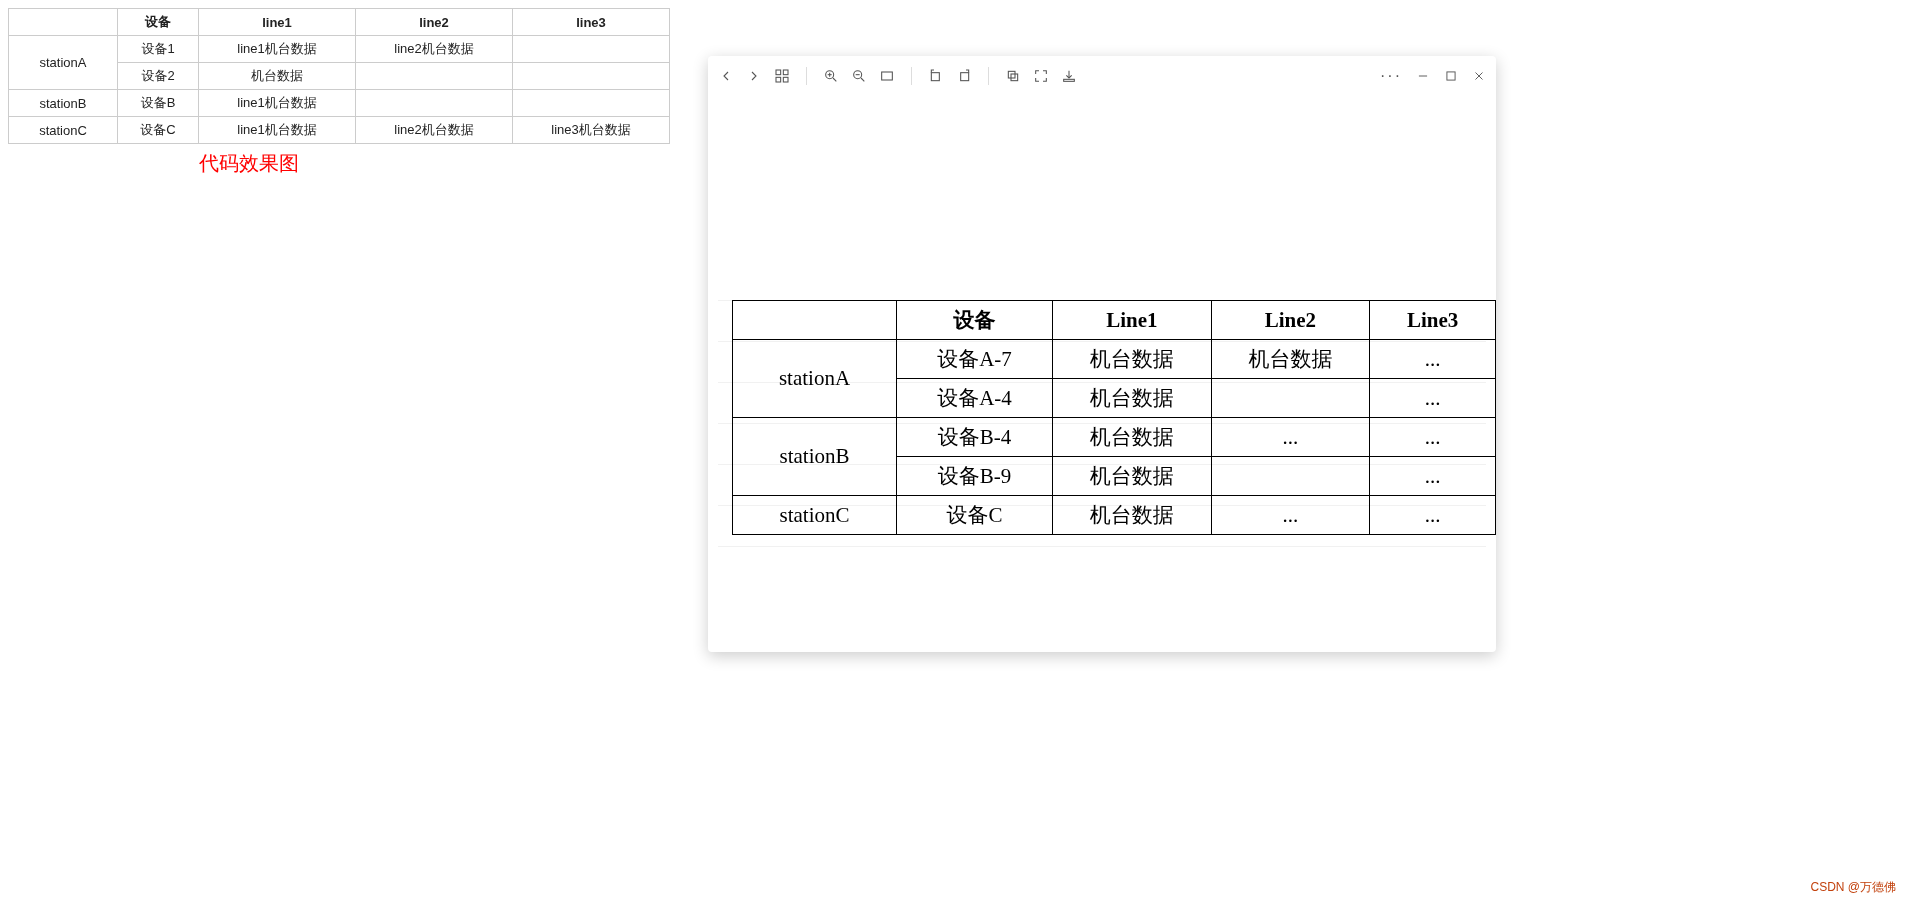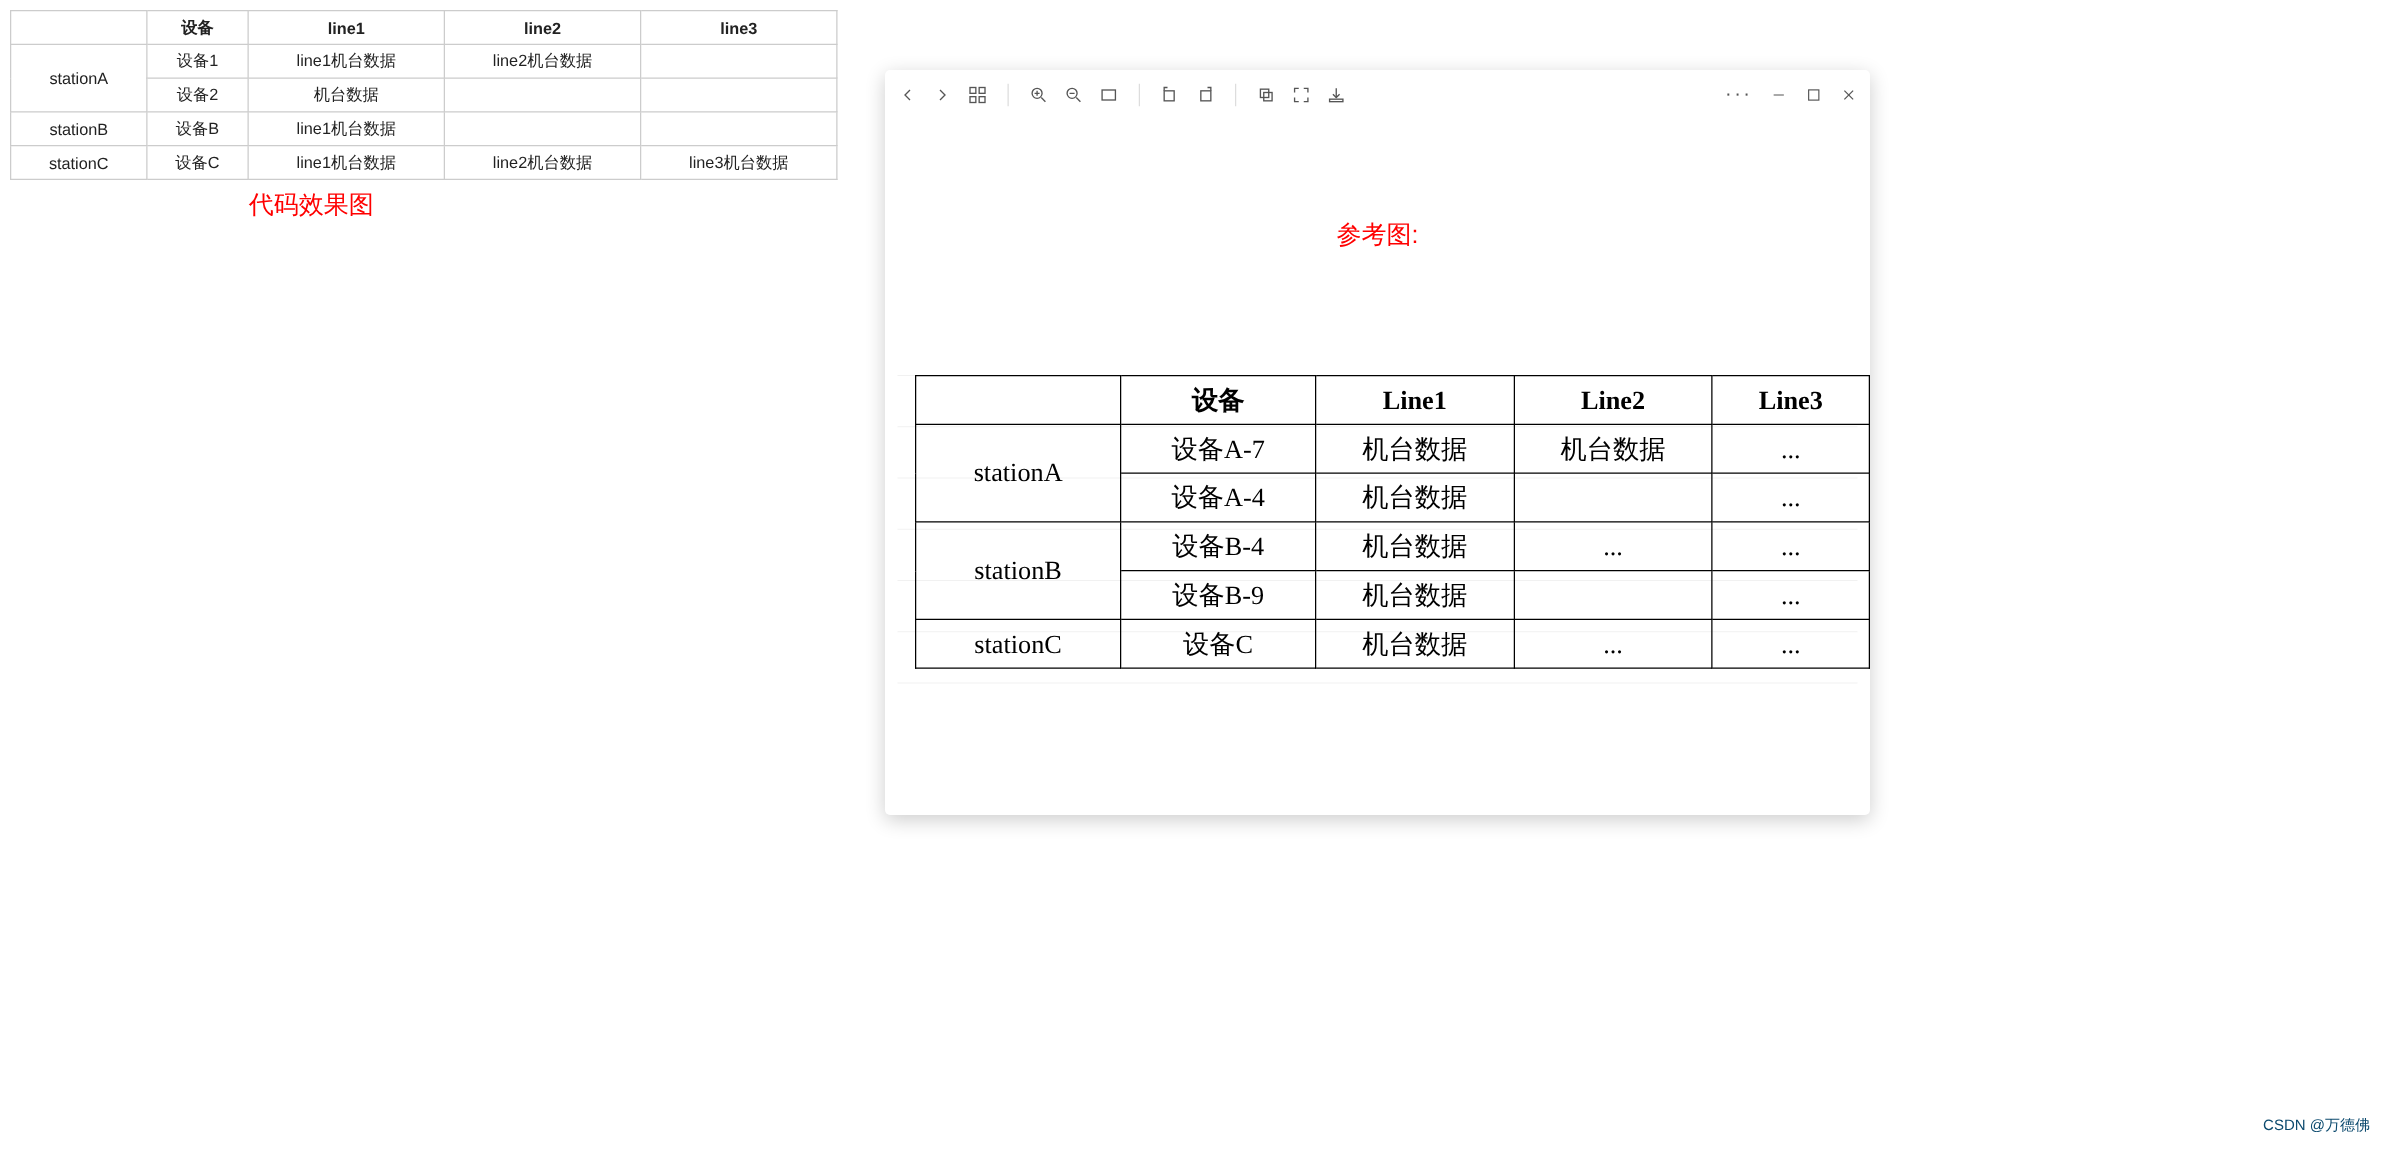--- a/index.html
+++ b/index.html
@@ -25,21 +25,21 @@
   .sheet-grid{position:absolute;left:10px;top:244px;right:10px;height:250px;
     background-image:linear-gradient(#f1f1f1 1px,transparent 1px);
     background-size:100% 41px;pointer-events:none;}
   table.ref{border-collapse:collapse;font-family:"SimSun","NSimSun",serif;font-size:21px;color:#000;position:relative;z-index:1;}
   table.ref td,table.ref th{border:1.5px solid #000;text-align:center;padding:4px 10px;height:30px;}
   .r0{width:150px;}
   .r1{width:146px;}
   .r2{width:146px;}
   .r3{width:146px;}
   .r4{width:110px;}
-  .watermark{position:absolute;right:24px;bottom:11px;font-size:12px;color:#0c4a6e;}
+  .watermark{position:absolute;right:24px;bottom:24px;font-size:12px;color:#c2410c;}
 </style>
 </head>
 <body>
 
 <div class="left-block">
   <table class="result">
     <thead>
       <tr>
         <th class="c0"></th>
         <th class="c1">设备</th>
@@ -178,21 +178,20 @@
         </svg>
       </span>
     <span class="winbtn">
         <svg viewBox="0 0 24 24">
           <line x1="6" y1="6" x2="18" y2="18"></line>
           <line x1="18" y1="6" x2="6" y2="18"></line>
         </svg>
       </span>
   </div>
 
-  <div class="caption-right">参考图:</div>
 
   <div class="sheet-grid"></div>
   <div class="ref-wrap">
     <table class="ref">
       <thead>
         <tr>
           <th class="r0"></th>
           <th class="r1">设备</th>
           <th class="r2">Line1</th>
           <th class="r3">Line2</th>

